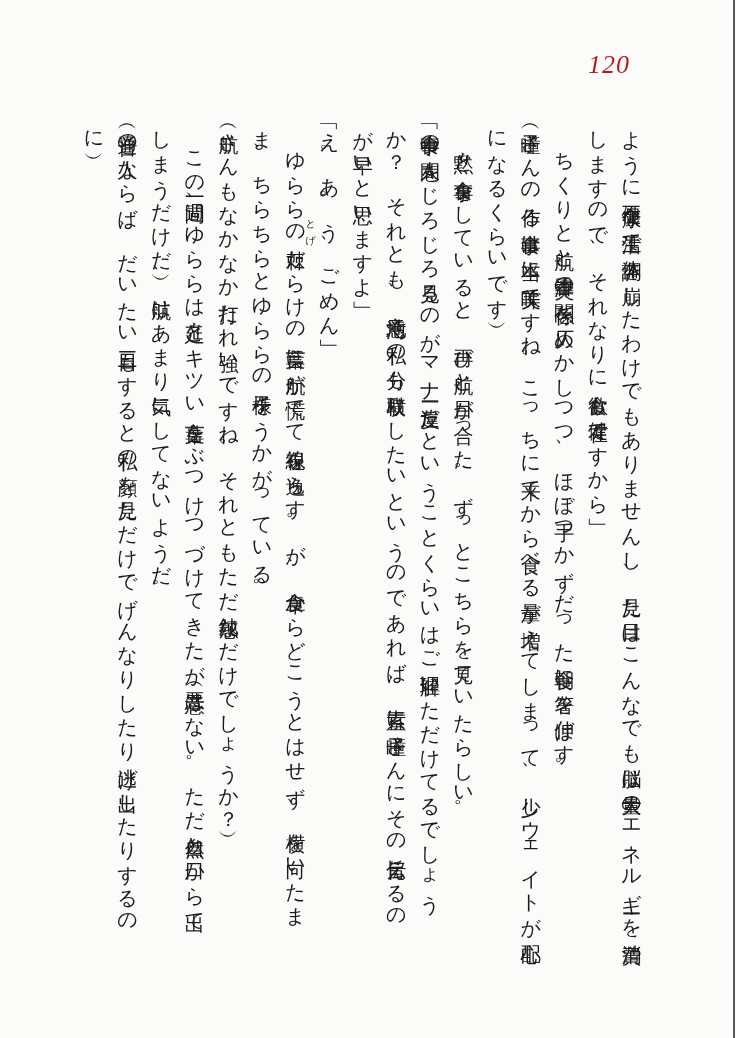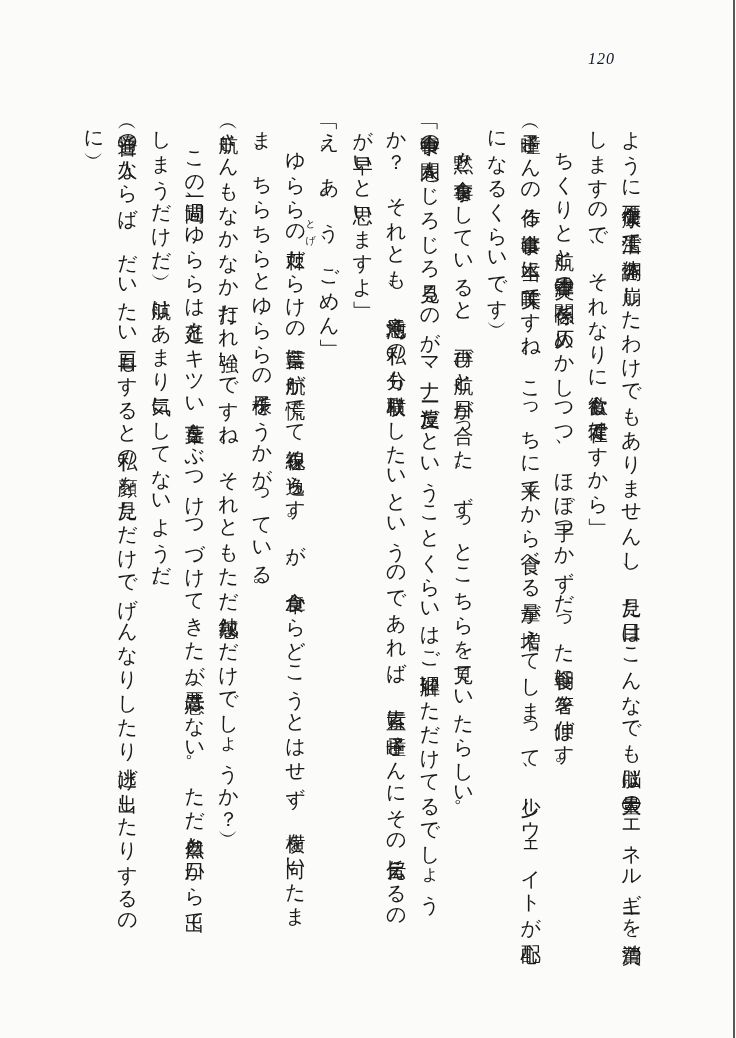--- a/index.html
+++ b/index.html
@@ -22,23 +22,23 @@
     right: 1px;
     width: 2px;
     height: 1038px;
     background: #585858;
   }
   .page-number {
     position: absolute;
     left: 588px;
     top: 50px;
     font-style: italic;
-    font-size: 16px;
+    font-size: 26px;
     letter-spacing: 1px;
-    color: #0f172a;
+    color: #b91c1c;
   }
   .text-block {
     position: absolute;
     top: 117px;
     right: 88px;
     width: 580px;
     height: 822px;
     writing-mode: vertical-rl;
     text-orientation: mixed;
     font-size: 20px;

